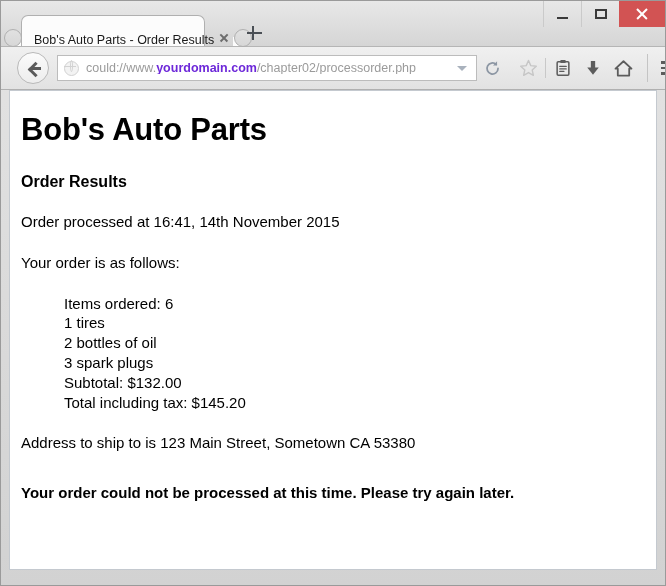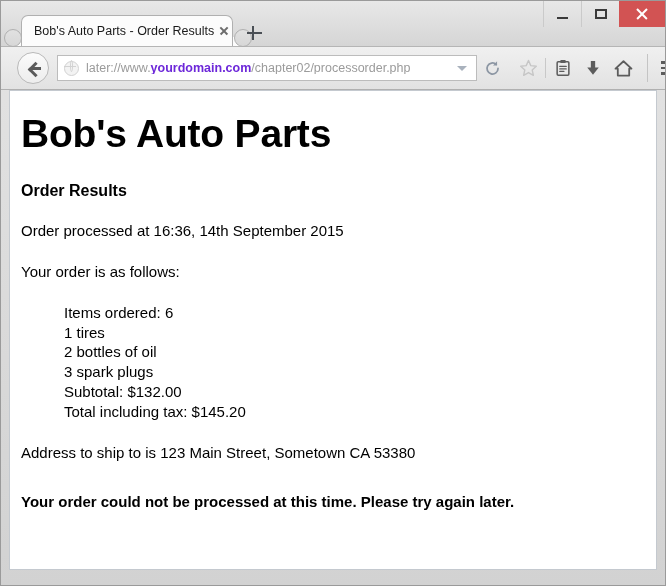--- a/index.html
+++ b/index.html
@@ -33,29 +33,29 @@
     width: 664px;
     height: 45px;
     background: linear-gradient(#e8e8e8, #d5d5d5);
     border-bottom: 1px solid #b5b5b5;
   }
 
   .tab {
     position: absolute;
     left: 20px;
     top: 14px;
-    width: 212px;
+    width: 184px;
     height: 31px;
     box-sizing: border-box;
     background: #fcfcfc;
     border: 1px solid #b0b0b0;
     border-bottom: none;
     border-radius: 7px 7px 0 0;
     display: flex;
-    align-items: center;
+    align-items: flex-end;
     padding: 0 8px 0 12px;
   }
   .tab-title {
     font-size: 12.5px;
     color: #1a1a1a;
     white-space: nowrap;
     flex: 1;
     line-height: 1;
   }
   .tab-close {
@@ -310,21 +310,21 @@
     background: #ffffff;
     border: 1px solid #c4c9cf;
     box-sizing: border-box;
     overflow: hidden;
   }
   .page {
     padding: 8px 10px 10px 11px;
     color: #000000;
   }
   .page h1 {
-    font-size: 39px;
+    font-size: 31px;
     font-weight: bold;
     margin: 13px 0 0 0;
     line-height: 1.15;
     letter-spacing: -0.2px;
   }
   .page h2 {
     font-size: 16px;
     font-weight: bold;
     margin: 25px 0 0 0;
     line-height: 1.15;
@@ -374,21 +374,21 @@
   </div>
 
   <div class="navbar">
 
     <div class="backbtn">
       <span class="arrow-left"></span>
     </div>
 
     <div class="urlbar">
       <span class="globe"></span>
-      <span class="urltext"><span>later://www.</span><span class="host">yourdomain.com</span><span>/chapter02/processorder.php</span></span>
+      <span class="urltext"><span>could://www.</span><span class="host">yourdomain.com</span><span>/chapter02/processorder.php</span></span>
       <span class="url-caret"></span>
     </div>
 
     <div class="reload">
       <svg width="17" height="17" viewBox="0 0 20 20">
         <path d="M16.5 10a6.5 6.5 0 1 1-2.1-4.8" fill="none" stroke="#8c96a3" stroke-width="2.1" stroke-linecap="round"></path>
         <path d="M15.4 1.6 L15.4 6.4 L10.6 6.4 Z" fill="#8c96a3"></path>
       </svg>
     </div>
 
@@ -432,21 +432,21 @@
             <span></span>
         </div>
       </div>
     </div>
   </div>
 
   <div class="viewport">
     <div class="page">
       <h1>Bob's Auto Parts</h1>
       <h2>Order Results</h2>
-      <p>Order processed at 16:36, 14th September 2015</p>
+      <p>Order processed at 16:41, 14th November 2015</p>
       <p>Your order is as follows:</p>
       <p class="order-lines">Items ordered: 6
 1 tires
 2 bottles of oil
 3 spark plugs
 Subtotal: $132.00
 Total including tax: $145.20</p>
       <p>Address to ship to is 123 Main Street, Sometown CA 53380</p>
       <p class="notice">Your order could not be processed at this time. Please try again later.</p>
     </div>

